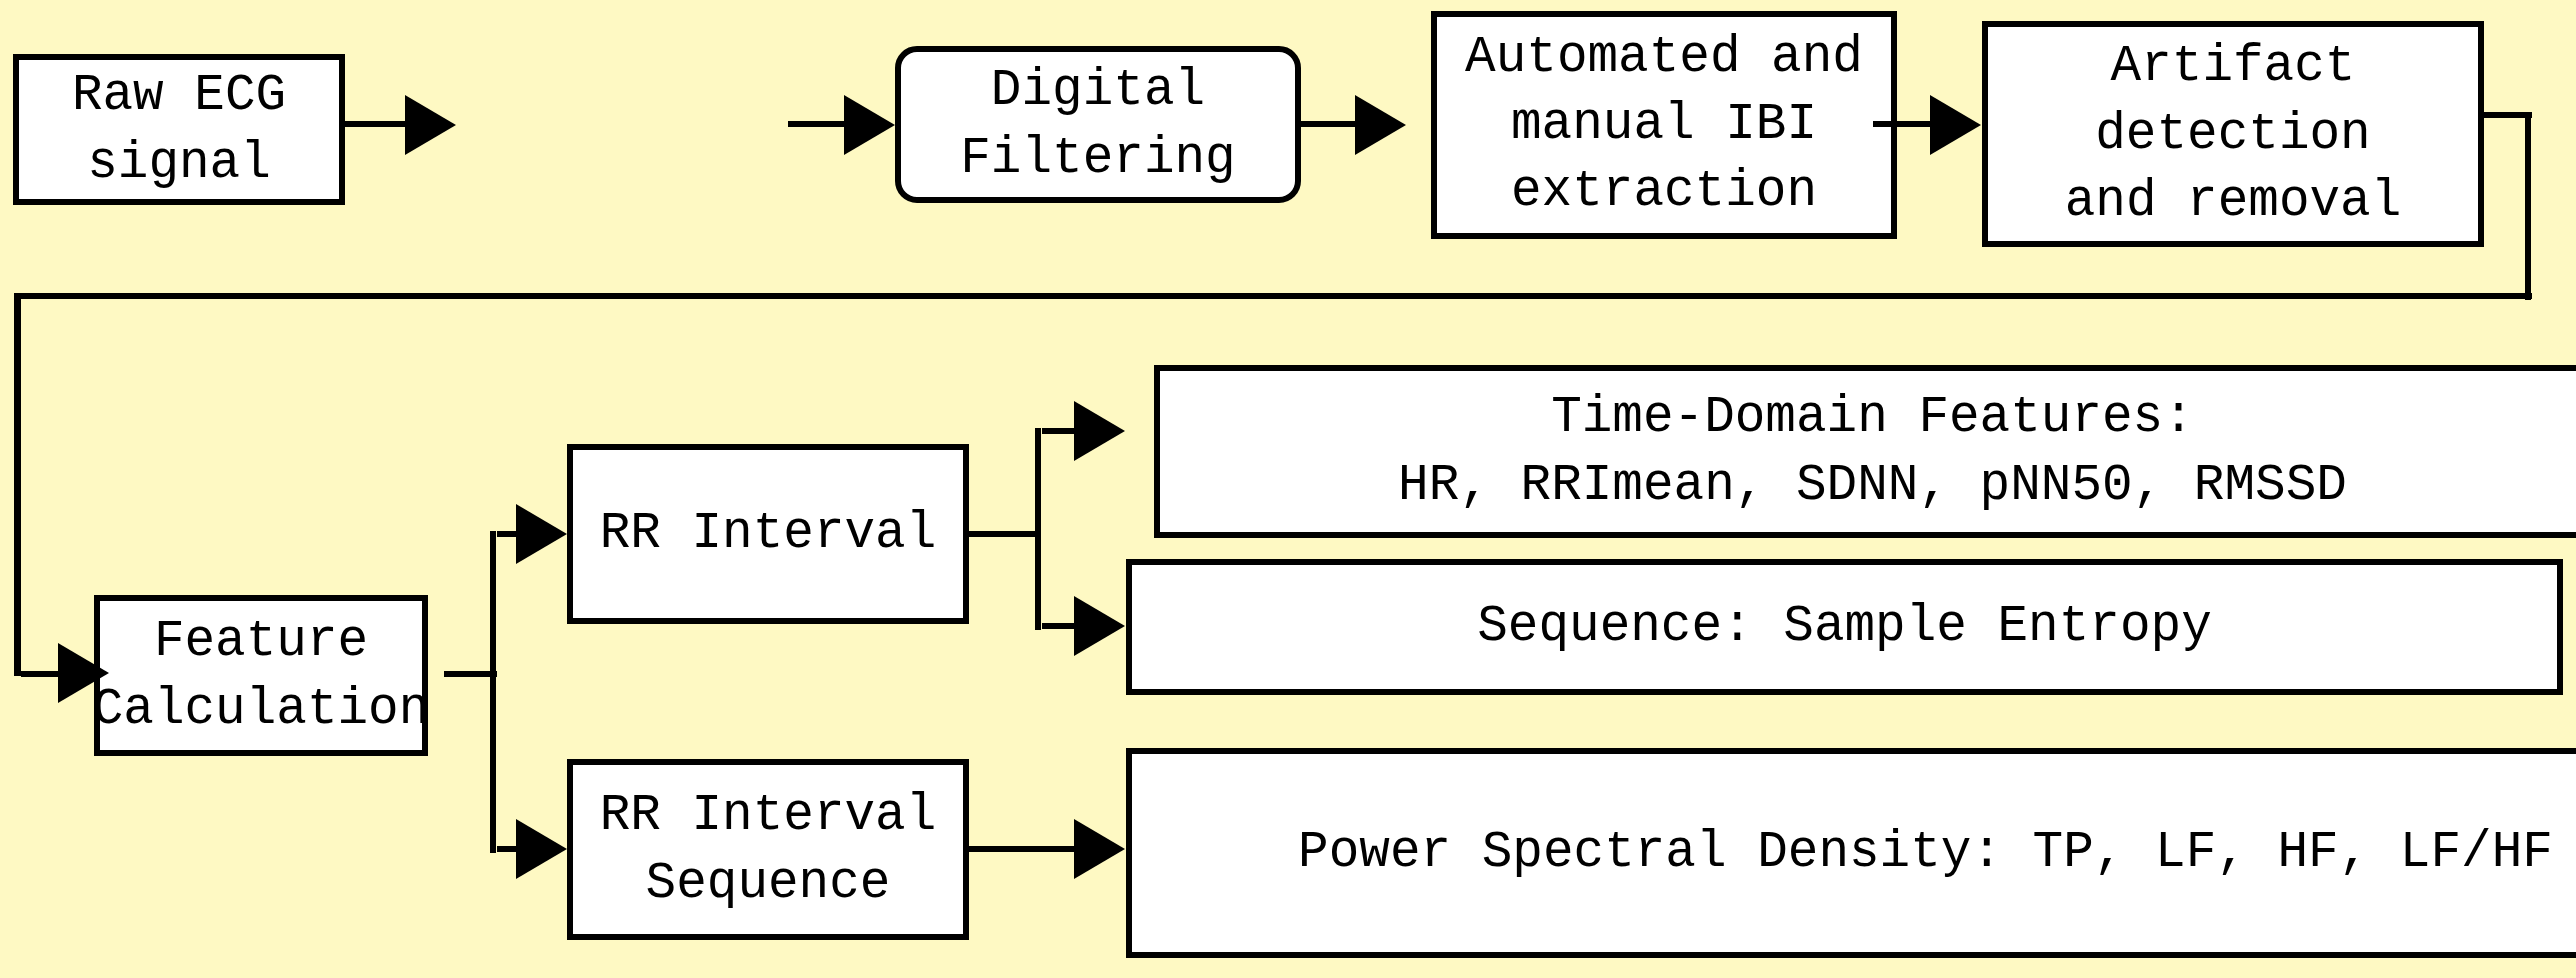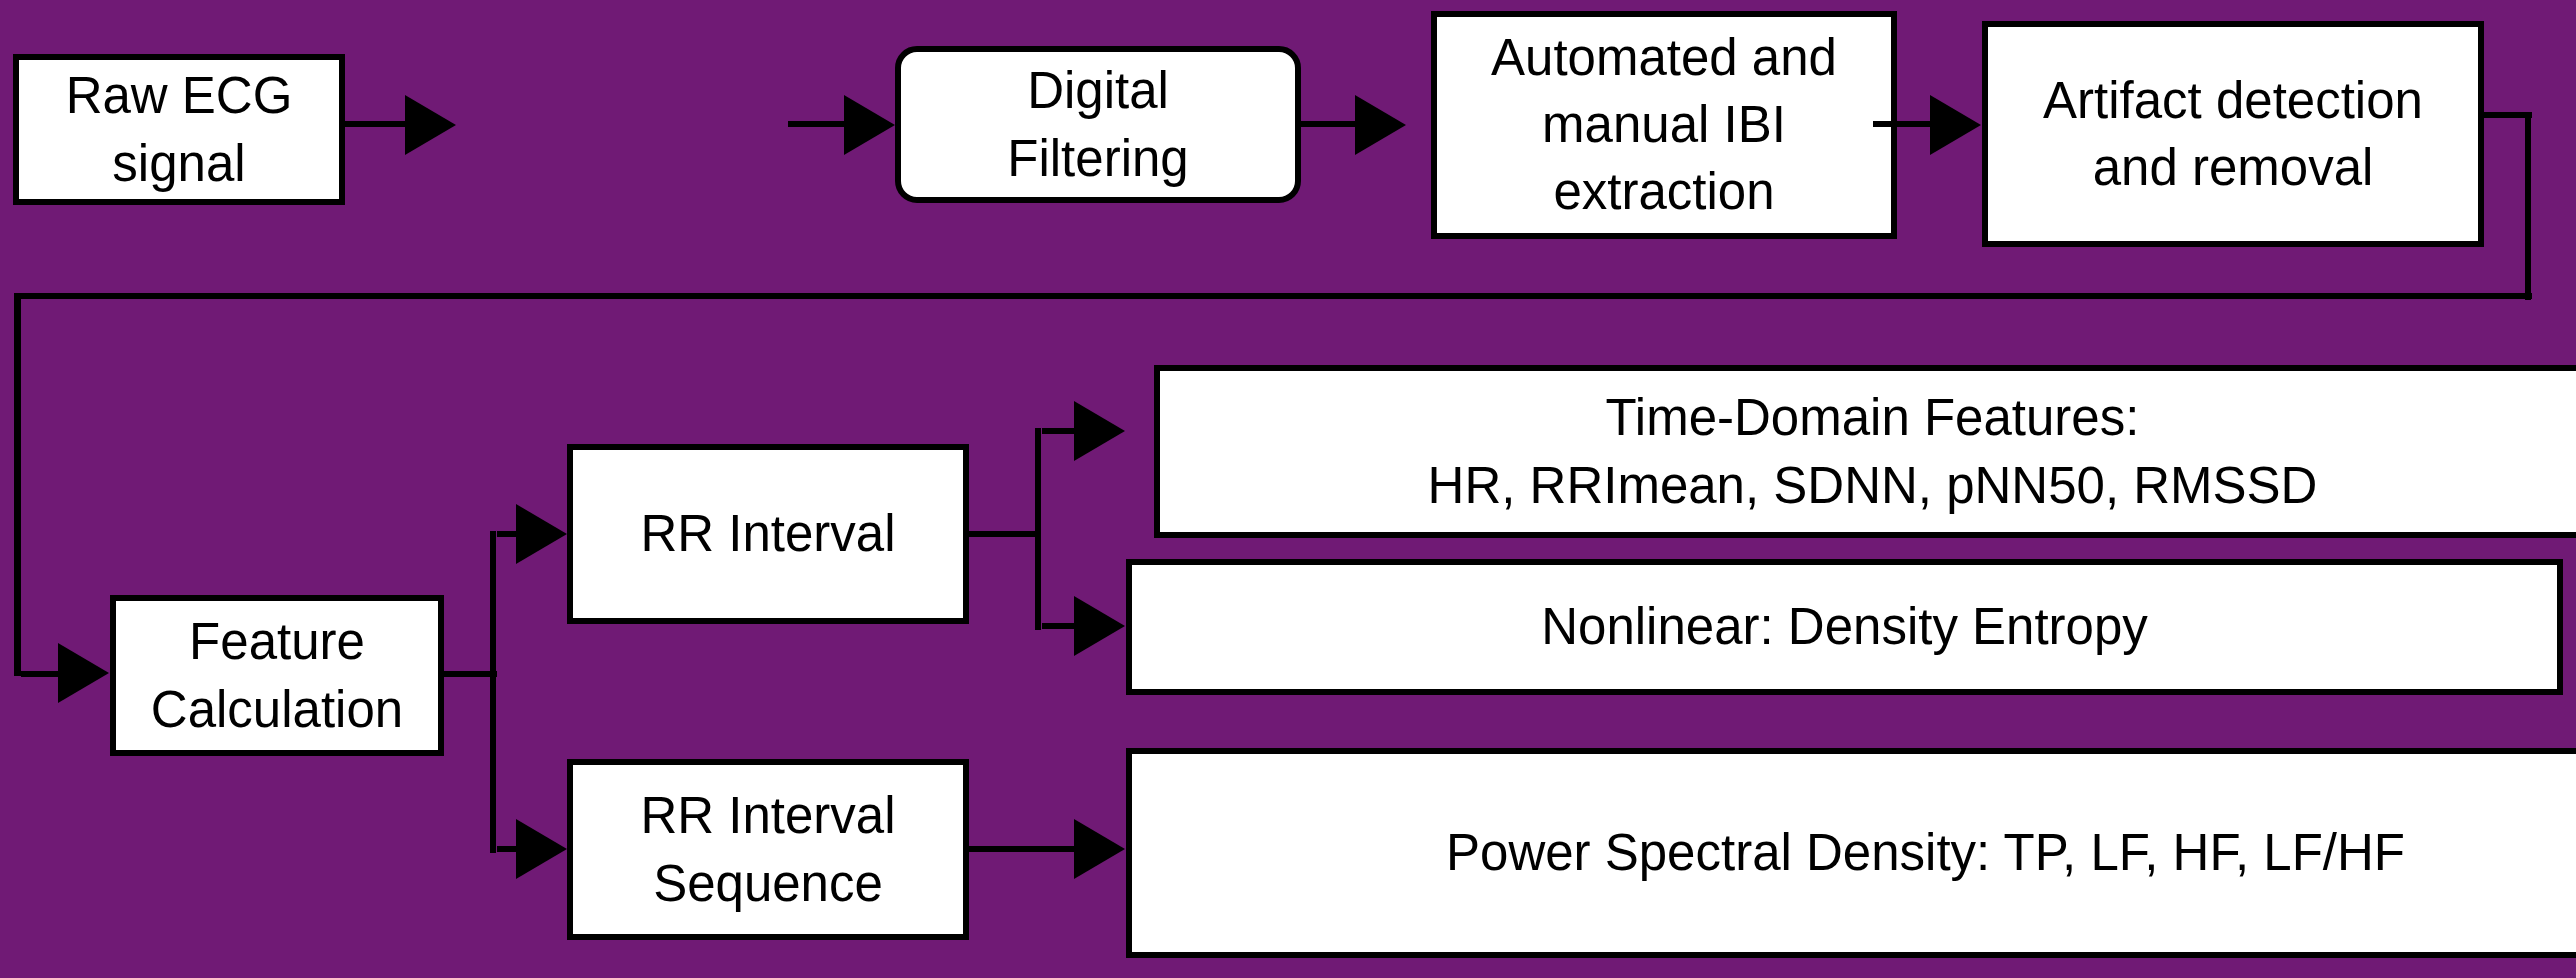--- a/index.html
+++ b/index.html
@@ -4,22 +4,22 @@
 <style>
   html, body {
     margin: 0;
     padding: 0;
     background: #ffffff;
   }
   .canvas {
     position: relative;
     width: 2576px;
     height: 978px;
-    background: #701a75;
-    font-family: Liberation Sans, sans-serif;
+    background: #fef9c3;
+    font-family: Liberation Mono, monospace;
     color: #000000;
     overflow: hidden;
   }
   .node {
     position: absolute;
     box-sizing: border-box;
     border: 6.4px solid #000000;
     background: #ffffff;
     display: flex;
     align-items: center;
@@ -55,32 +55,32 @@
   <div class="node" style="left:895px; top:46px;   width:406px;  height:157px;border-radius:22px;">Digital
 Filtering</div>
 
   <div class="node" style="left:1407px; top:10.7px;   width:466px;  height:228px;margin-left:24px;">Automated and
 manual IBI
 extraction</div>
 
   <div class="node" style="left:1982px; top:21.4px;   width:502px;  height:226px;">Artifact detection
 and removal</div>
 
-  <div class="node" style="left:110px;  top:595px;  width:334px;  height:161px;">Feature
+  <div class="node" style="left:94px;  top:595px;  width:334px;  height:161px;">Feature
 Calculation</div>
 
   <div class="node" style="left:567px;  top:444px;  width:402px;  height:180px;">RR Interval</div>
 
   <div class="node" style="left:567px;  top:759px; width:402px;  height:181px;">RR Interval
 Sequence</div>
 
   <div class="node" style="left:1154px; top:345px;  width:1437px; height:173px;margin-top:20px;">Time-Domain Features:
 HR, RRImean, SDNN, pNN50, RMSSD</div>
 
-  <div class="node" style="left:1126px; top:559px;  width:1437px; height:136px;">Nonlinear: Density Entropy</div>
+  <div class="node" style="left:1126px; top:559px;  width:1437px; height:136px;">Sequence: Sample Entropy</div>
 
   <div class="node" style="left:1126px; top:748px; width:1599px; height:210px;">Power Spectral Density: TP, LF, HF, LF/HF</div>
 
   <div class="ln" style="left:345px;  top:121px; width:60px; height:6.4px;"></div>
   <div class="ah" style="left:405px;  top:95px;"></div>
 
   <div class="ln" style="left:788px; top:121px; width:56px; height:6.4px;"></div>
   <div class="ah" style="left:844px; top:95px;"></div>
 
   <div class="ln" style="left:1301px; top:121px; width:54px; height:6.4px;"></div>

